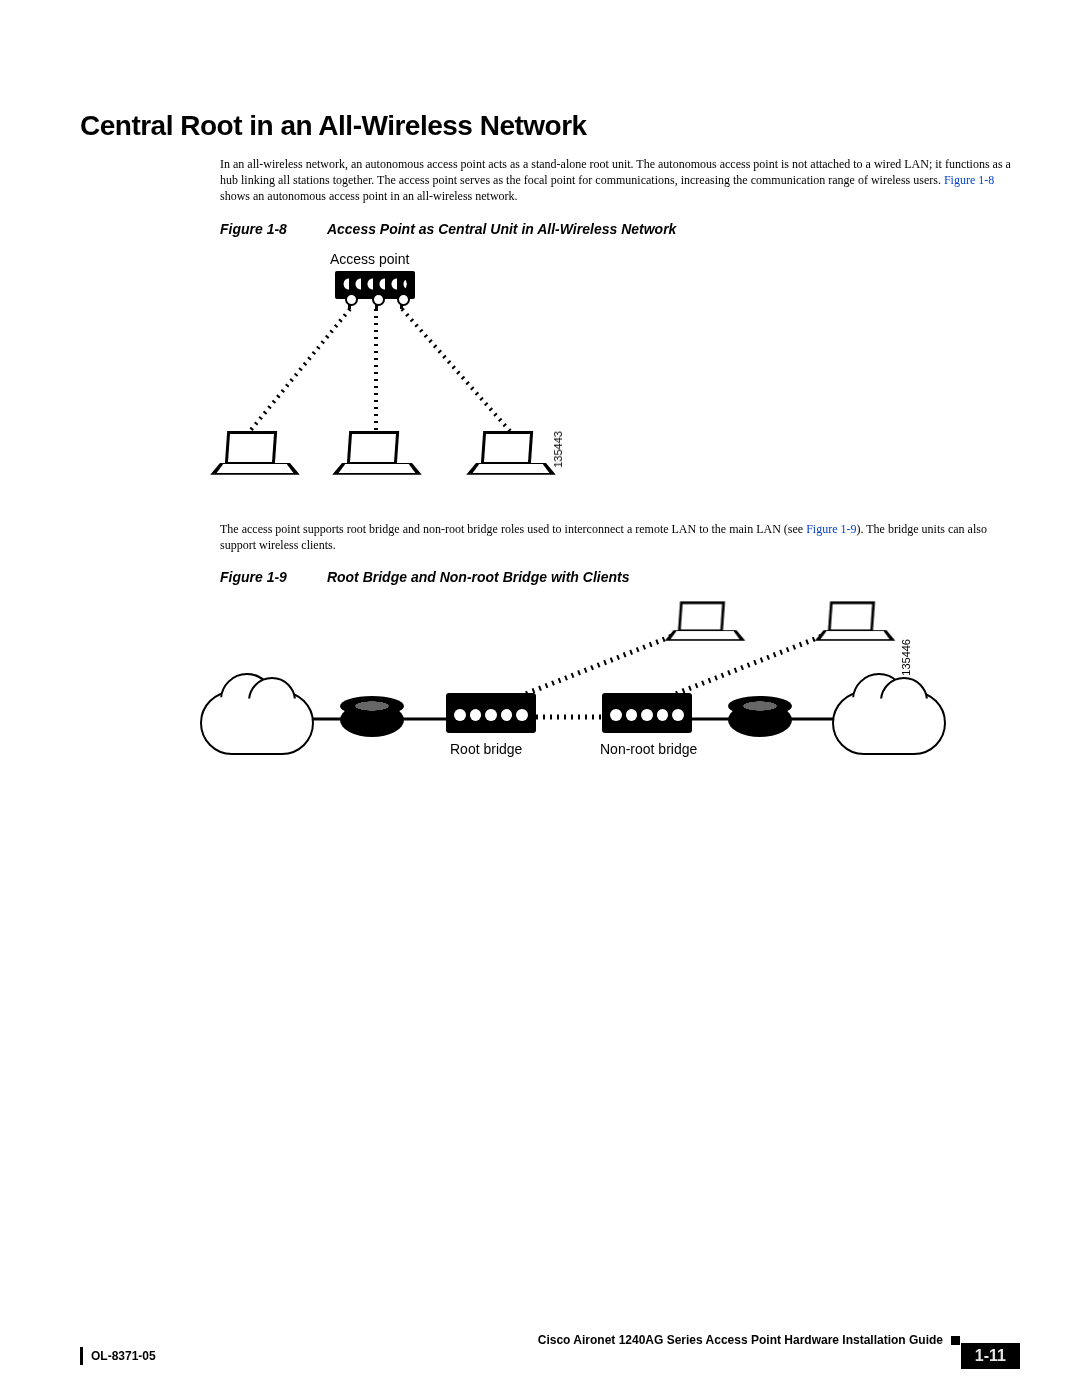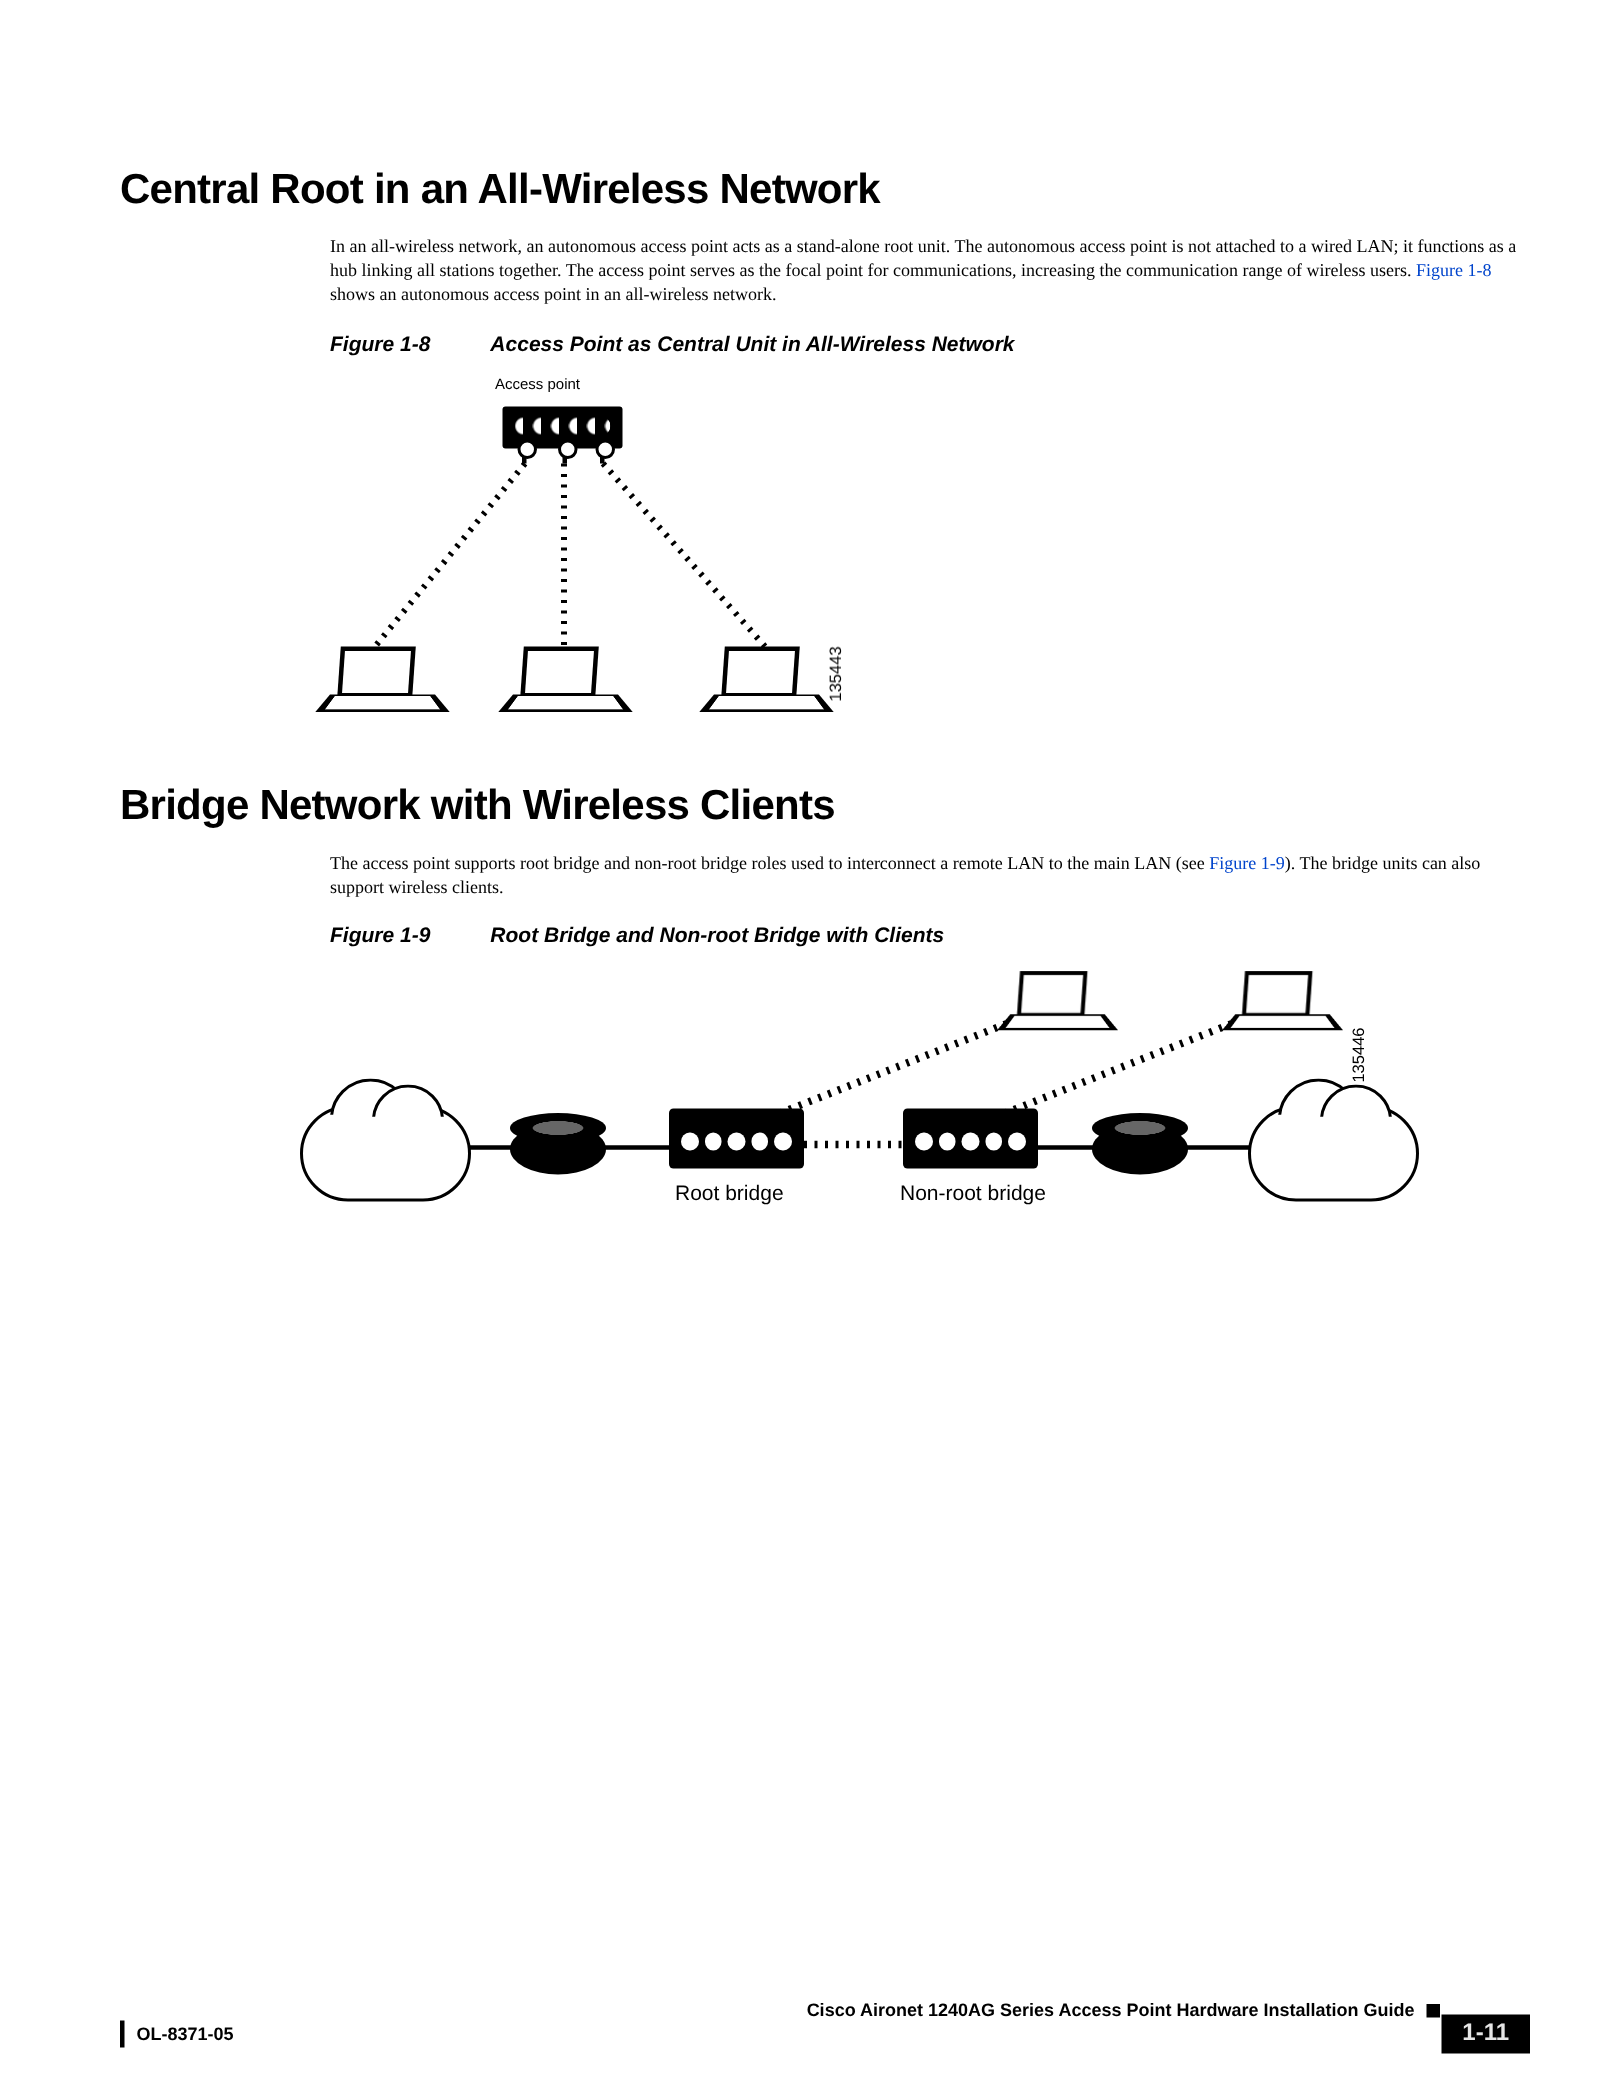--- a/index.html
+++ b/index.html
@@ -150,21 +150,21 @@
   .fig8 {
     position: relative;
     width: 420px;
     height: 240px;
   }
   .ap-label {
     position: absolute;
     top: 0;
     left: 110px;
     font-family: Arial, Helvetica, sans-serif;
-    font-size: 10px;
+    font-size: 14px;
   }
   .ap-box {
     position: absolute;
     top: 20px;
     left: 115px;
     width: 80px;
     height: 28px;
     background: #000;
     border-radius: 2px;
   }
@@ -363,21 +363,20 @@
             <div class="base"></div>
           </div>
         <div class="laptop" style="left:256px; top:180px">
             <div class="screen"></div>
             <div class="base"></div>
           </div>
         <div class="idlabel" style="left:332px; top:180px">135443</div>
       </div>
     </div>
 
-    <h2 class="section" style="margin-top:10px">Bridge Network with Wireless Clients</h2>
 
     <p class="body">
       <span>The access point supports root bridge and non-root bridge roles used to interconnect a remote LAN to the main LAN (see </span><a class="figref" href="#">Figure 1-9</a><span>). The bridge units can also support wireless clients.</span>
     </p>
 
     <div class="figcap">
       <span class="fignum">Figure 1-9</span><span>Root Bridge and Non-root Bridge with Clients</span>
     </div>
 
     <div class="figure-wrap">

